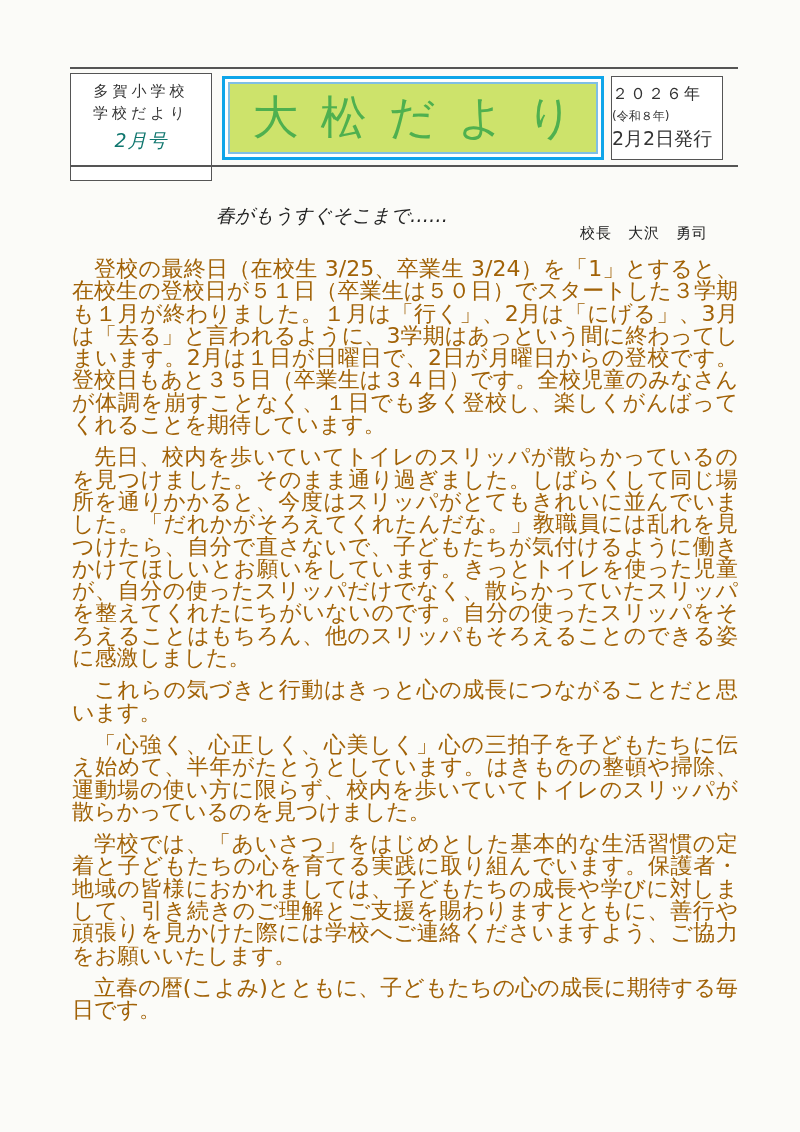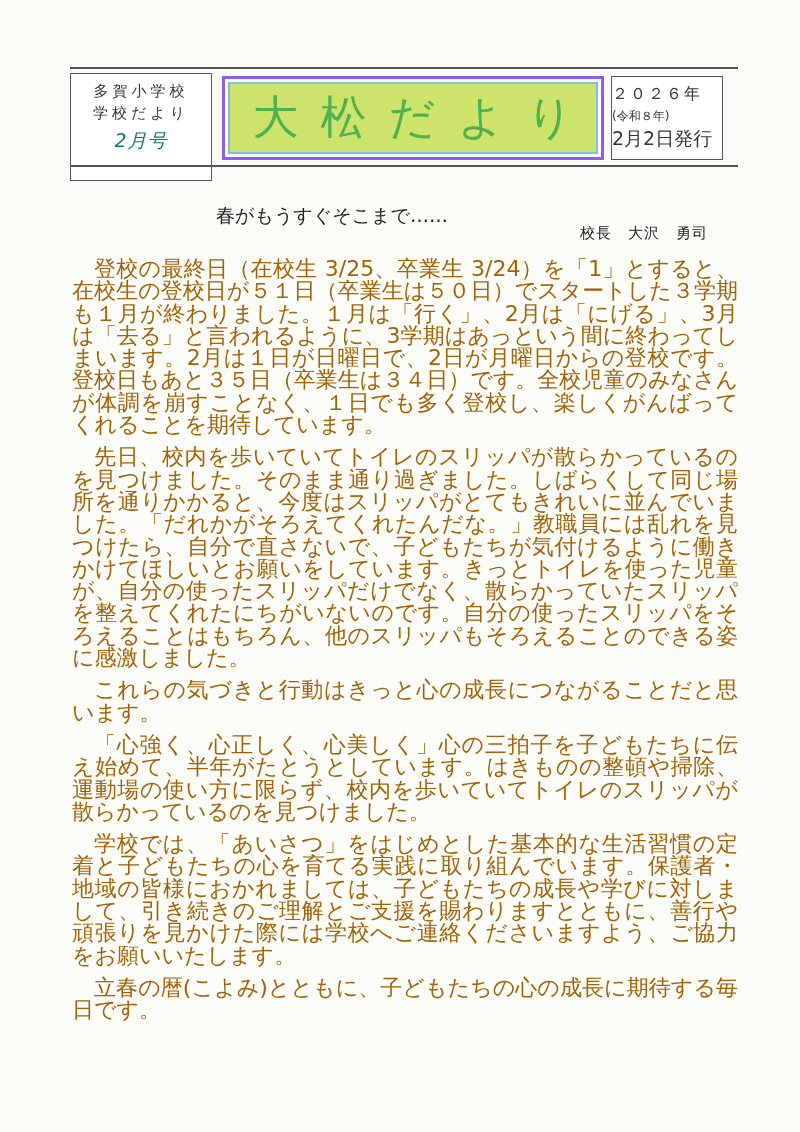--- a/index.html
+++ b/index.html
@@ -22,41 +22,41 @@
   .left-box .line1, .left-box .line2 {
     font-size: 15px; letter-spacing: 4px; color: #333; line-height: 22px;
   }
   .left-box .line1 { margin-top: 6px; }
   .left-box .issue {
     font-size: 19px; font-style: italic; color: #0f766e; line-height: 32px;
     letter-spacing: 1px;
   }
   .title-box {
     position: absolute; left: 222px; top: 76px; width: 382px; height: 84px;
-    border: 3px solid #8b5cf6; background: #fff; box-sizing: border-box;
+    border: 3px solid #0ea5e9; background: #fff; box-sizing: border-box;
     padding: 3px;
   }
   .title-inner {
     width: 100%; height: 100%; background: #cde36b; border: 2px solid #7fbfe4;
     box-sizing: border-box; display: flex; align-items: center; justify-content: center;
   }
   .title-text {
     font-size: 46px; color: #4fb04f; letter-spacing: 22px; padding-left: 22px;
   }
   .right-box {
     position: absolute; left: 611px; top: 76px; width: 112px; height: 84px;
     border: 1px solid #555; background: #fff; box-sizing: border-box; text-align: left;
     font-size: 14px; color: #333;
   }
   .right-box .y { font-size: 16px; letter-spacing: 2px; margin-top: 6px; line-height: 22px; }
   .right-box .era { font-size: 12px; line-height: 22px; }
   .right-box .date { font-size: 19px; line-height: 22px; }
   .article-title {
     position: absolute; left: 0; width: 664px; top: 203px; text-align: center;
-    font-size: 19px; color: #222;
+    font-size: 19px; color: #222; font-style: italic;
   }
   .author {
     position: absolute; right: 92px; top: 224px; font-size: 15px; color: #222;
     letter-spacing: 1px;
   }
   .body-text {
     position: absolute; left: 72px; top: 258px; width: 666px;
     font-size: 22px; line-height: 22.3px; color: #a16207;
   }
   .body-text p { margin: 0 0 10px 0; text-indent: 1em; text-align: justify; }

